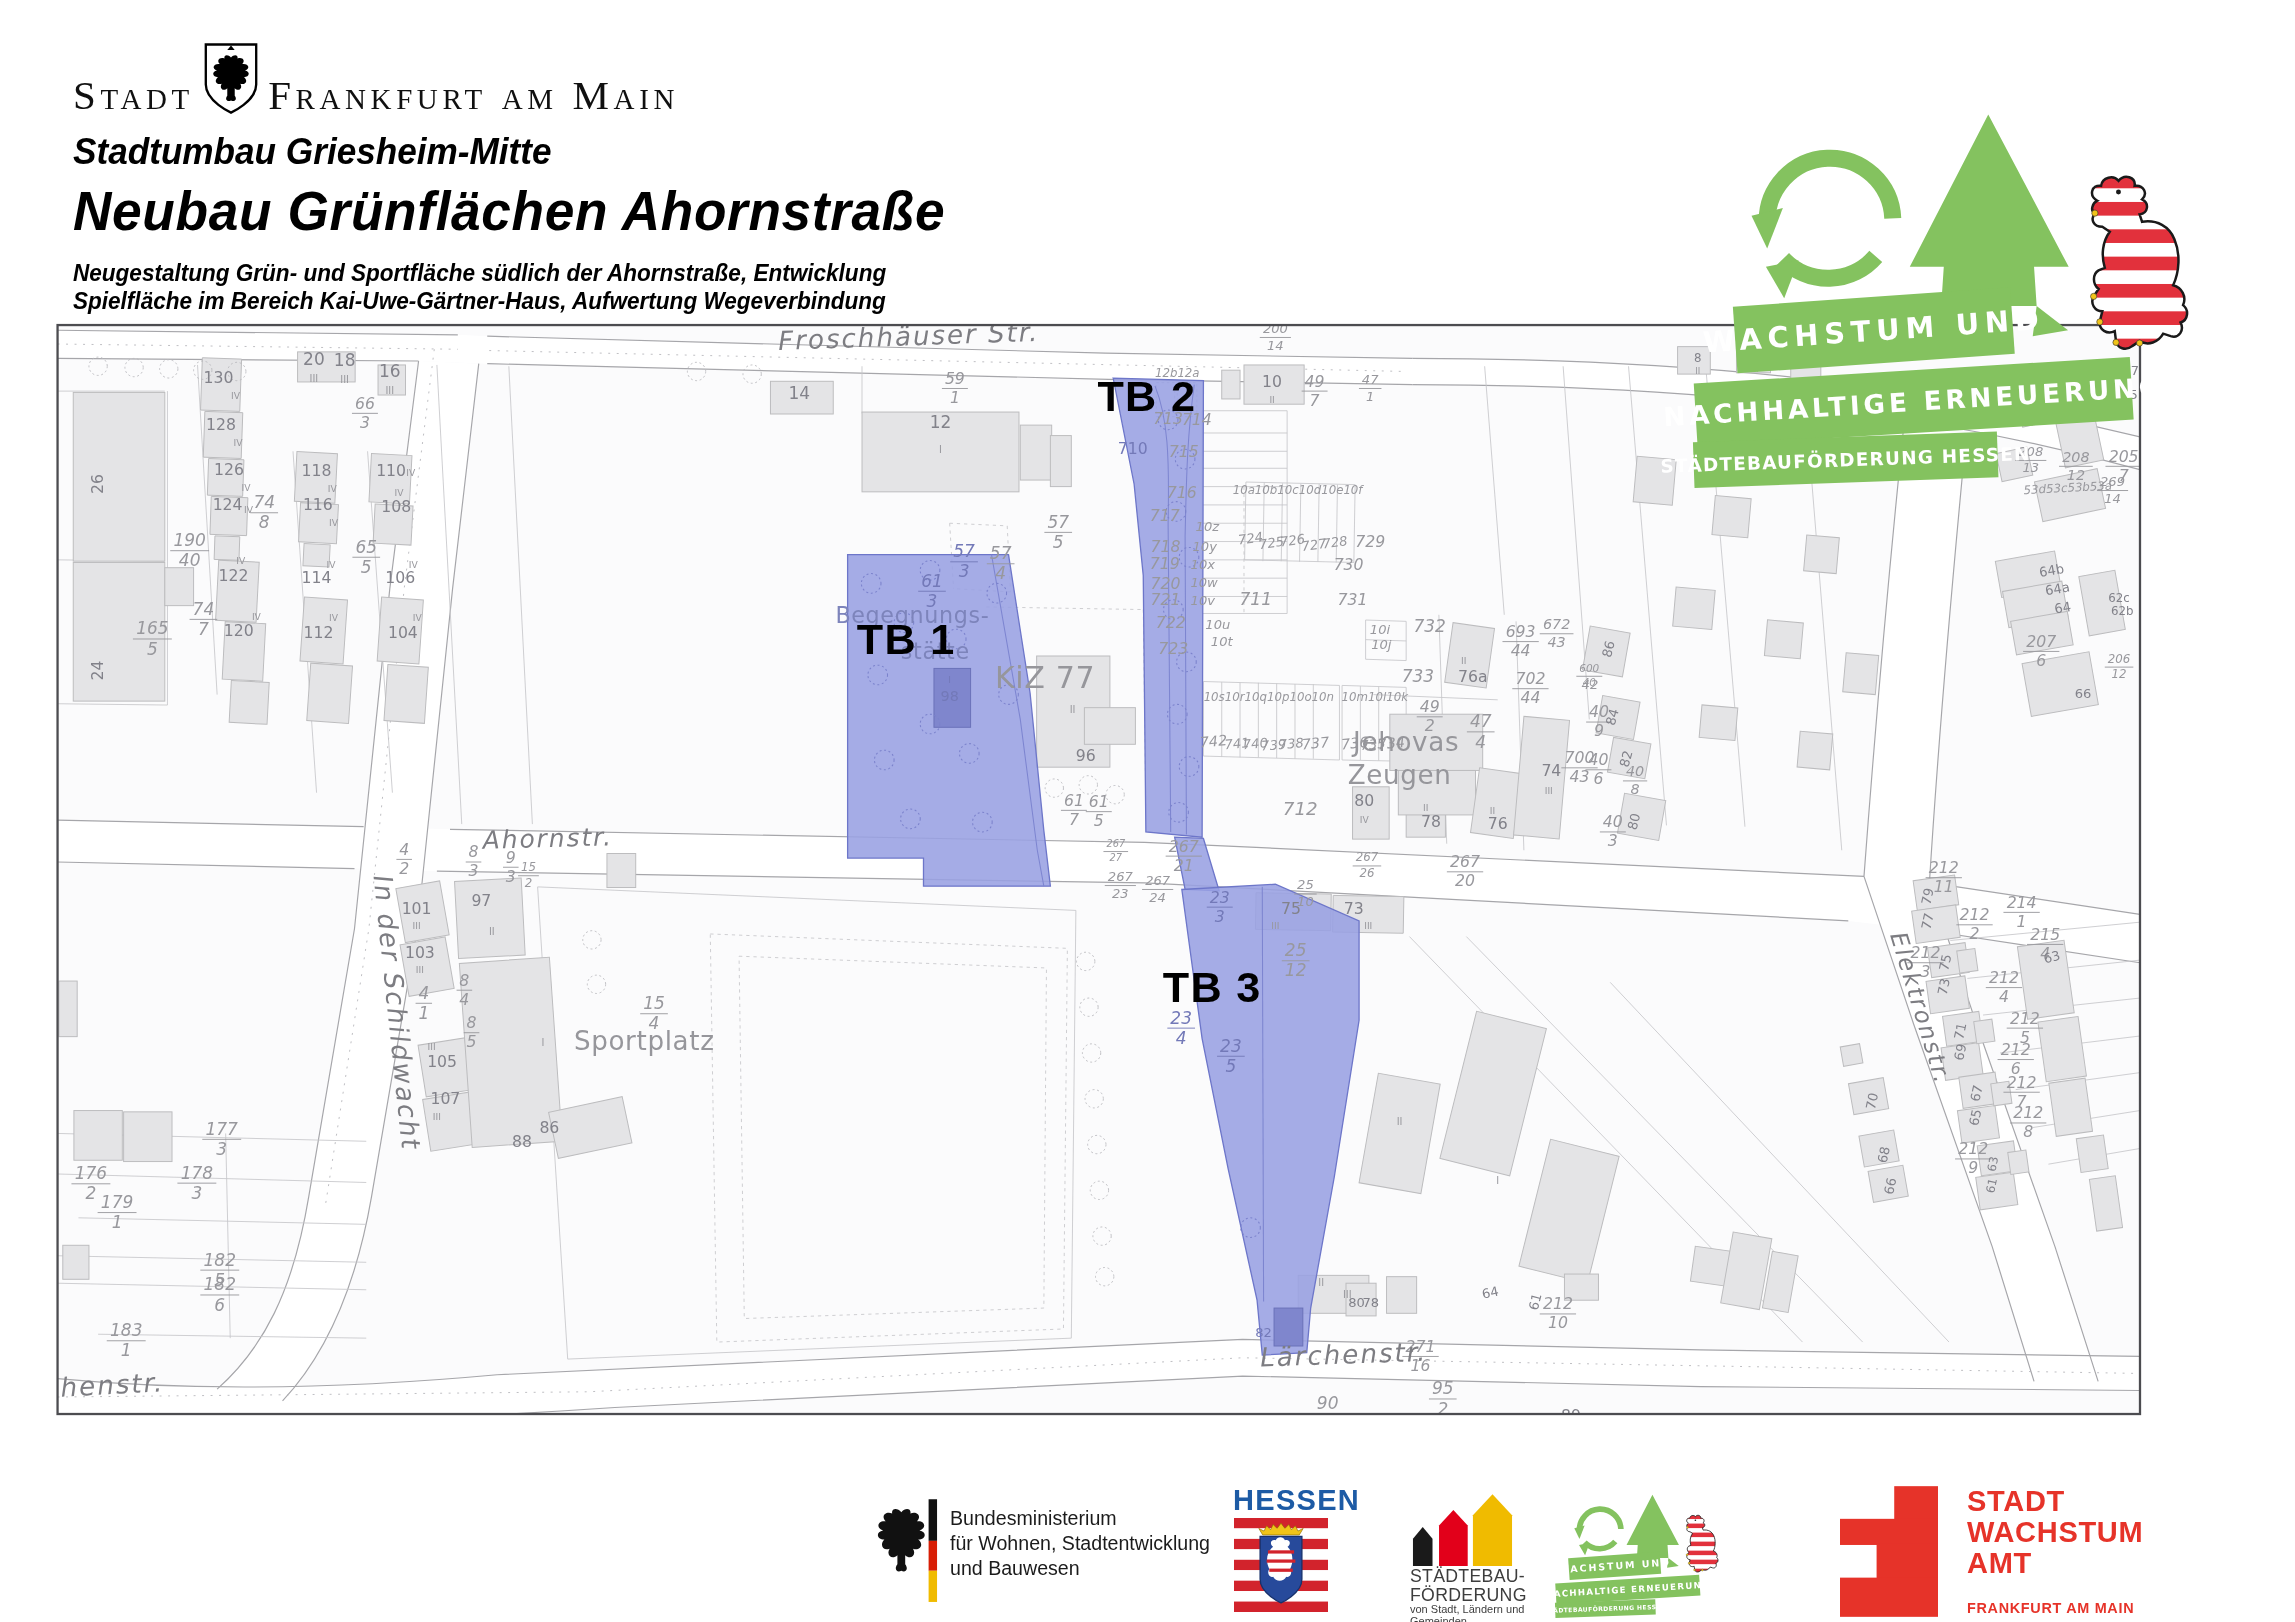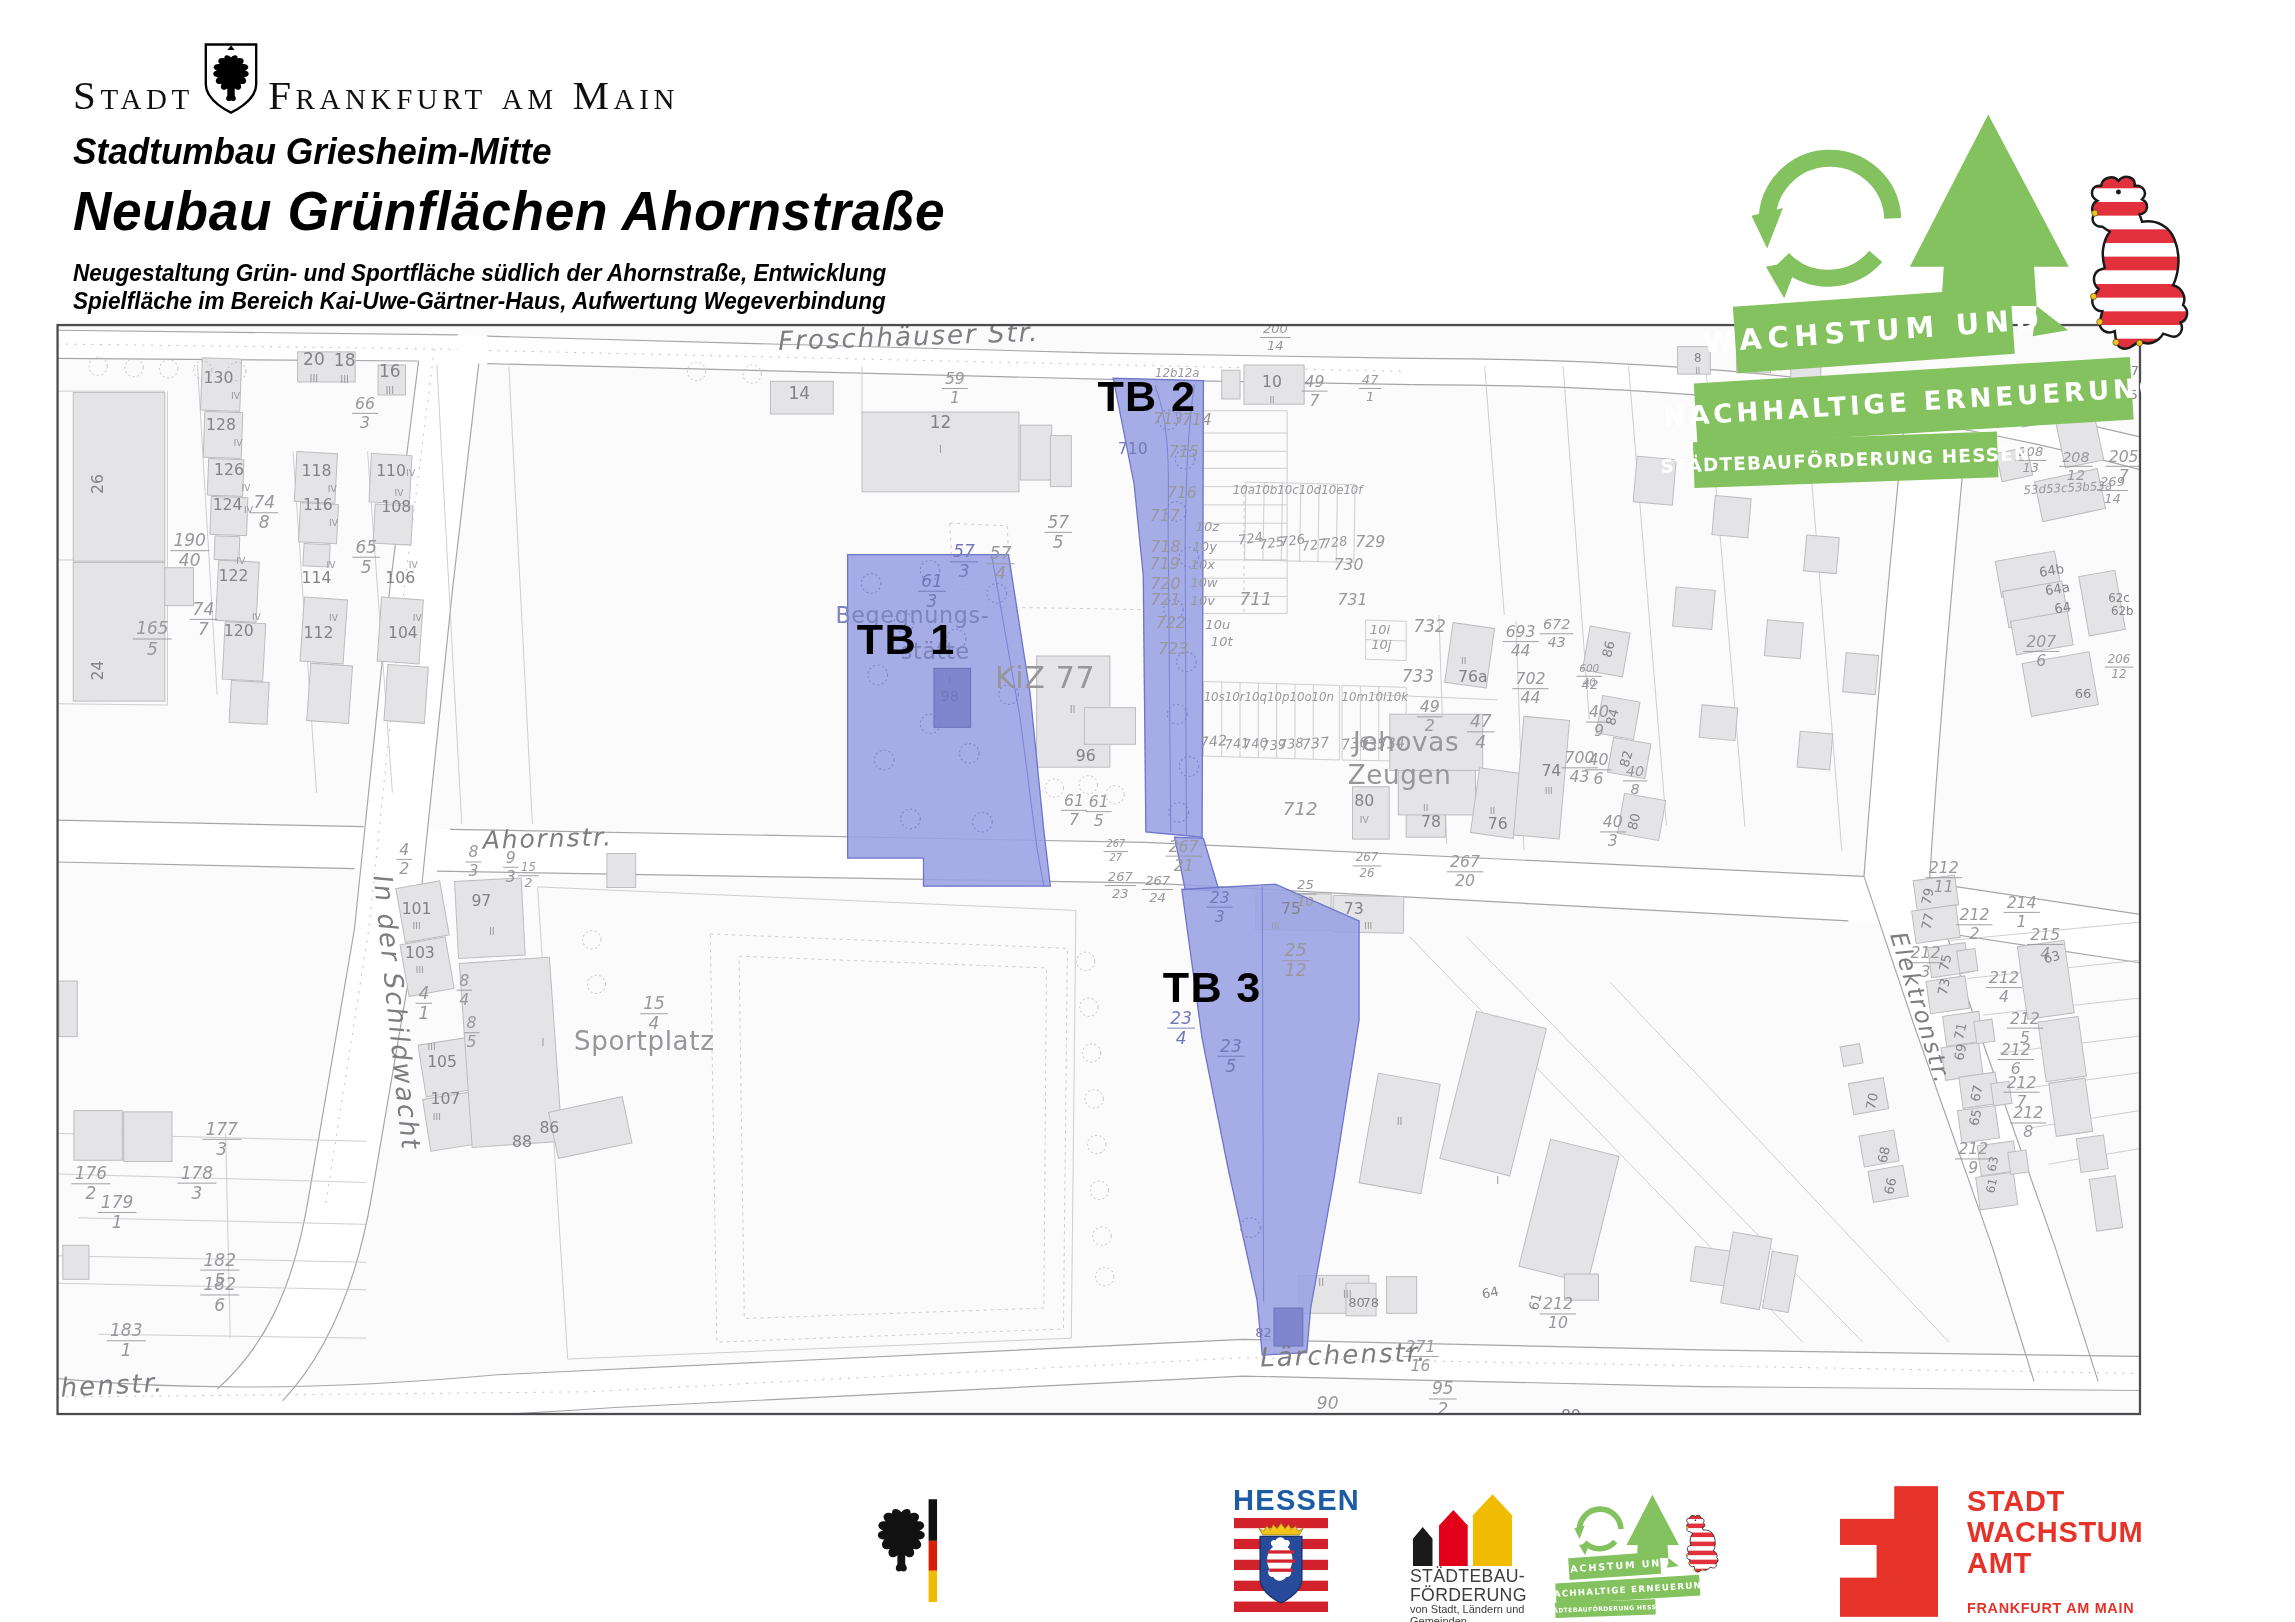--- a/index.html
+++ b/index.html
@@ -970,20 +970,25 @@
       <div>Spielfläche im Bereich Kai-Uwe-Gärtner-Haus, Aufwertung Wegeverbindung</div>
     </div>
   </div>
 
   <svg class="footer-item" style="left:874px;top:1499px;" width="65" height="111" viewBox="0 0 100 170">
     <path d="M42,20 C36,12 26,14 28,22 C18,18 10,26 18,34 C6,32 2,44 14,48 C2,50 4,62 16,62 C8,70 14,80 24,76 C18,86 28,94 36,86 L36,100 C30,108 36,114 42,110 C48,114 54,108 48,100 L48,86 C56,94 66,86 60,76 C70,80 78,70 68,62 C80,62 82,50 70,48 C82,44 78,32 66,34 C74,26 66,18 56,22 C58,14 48,12 42,20 Z" fill="#111"></path>
     <rect x="84" y="0" width="13" height="64" fill="#111"></rect>
     <rect x="84" y="64" width="13" height="46" fill="#d81e05"></rect>
     <rect x="84" y="110" width="13" height="48" fill="#f0bb00"></rect>
   </svg>
+  <div class="bund-text">
+    <div>Bundesministerium</div>
+    <div>für Wohnen, Stadtentwicklung</div>
+    <div>und Bauwesen</div>
+  </div>
 
   <div class="hessen-title" id="hessen-title" style="color: rgb(29, 91, 165);">HESSEN</div>
   <svg class="footer-item" style="left:1234px;top:1518px;" width="94" height="94" viewBox="0 0 144 144">
     <g>
       <rect x="0" y="0" width="144" height="16" fill="#d2232c"></rect>
         <rect x="0" y="16" width="144" height="16" fill="#fff"></rect>
       <rect x="0" y="32" width="144" height="16" fill="#d2232c"></rect>
         <rect x="0" y="48" width="144" height="16" fill="#fff"></rect>
       <rect x="0" y="64" width="144" height="16" fill="#d2232c"></rect>
         <rect x="0" y="80" width="144" height="16" fill="#fff"></rect>

